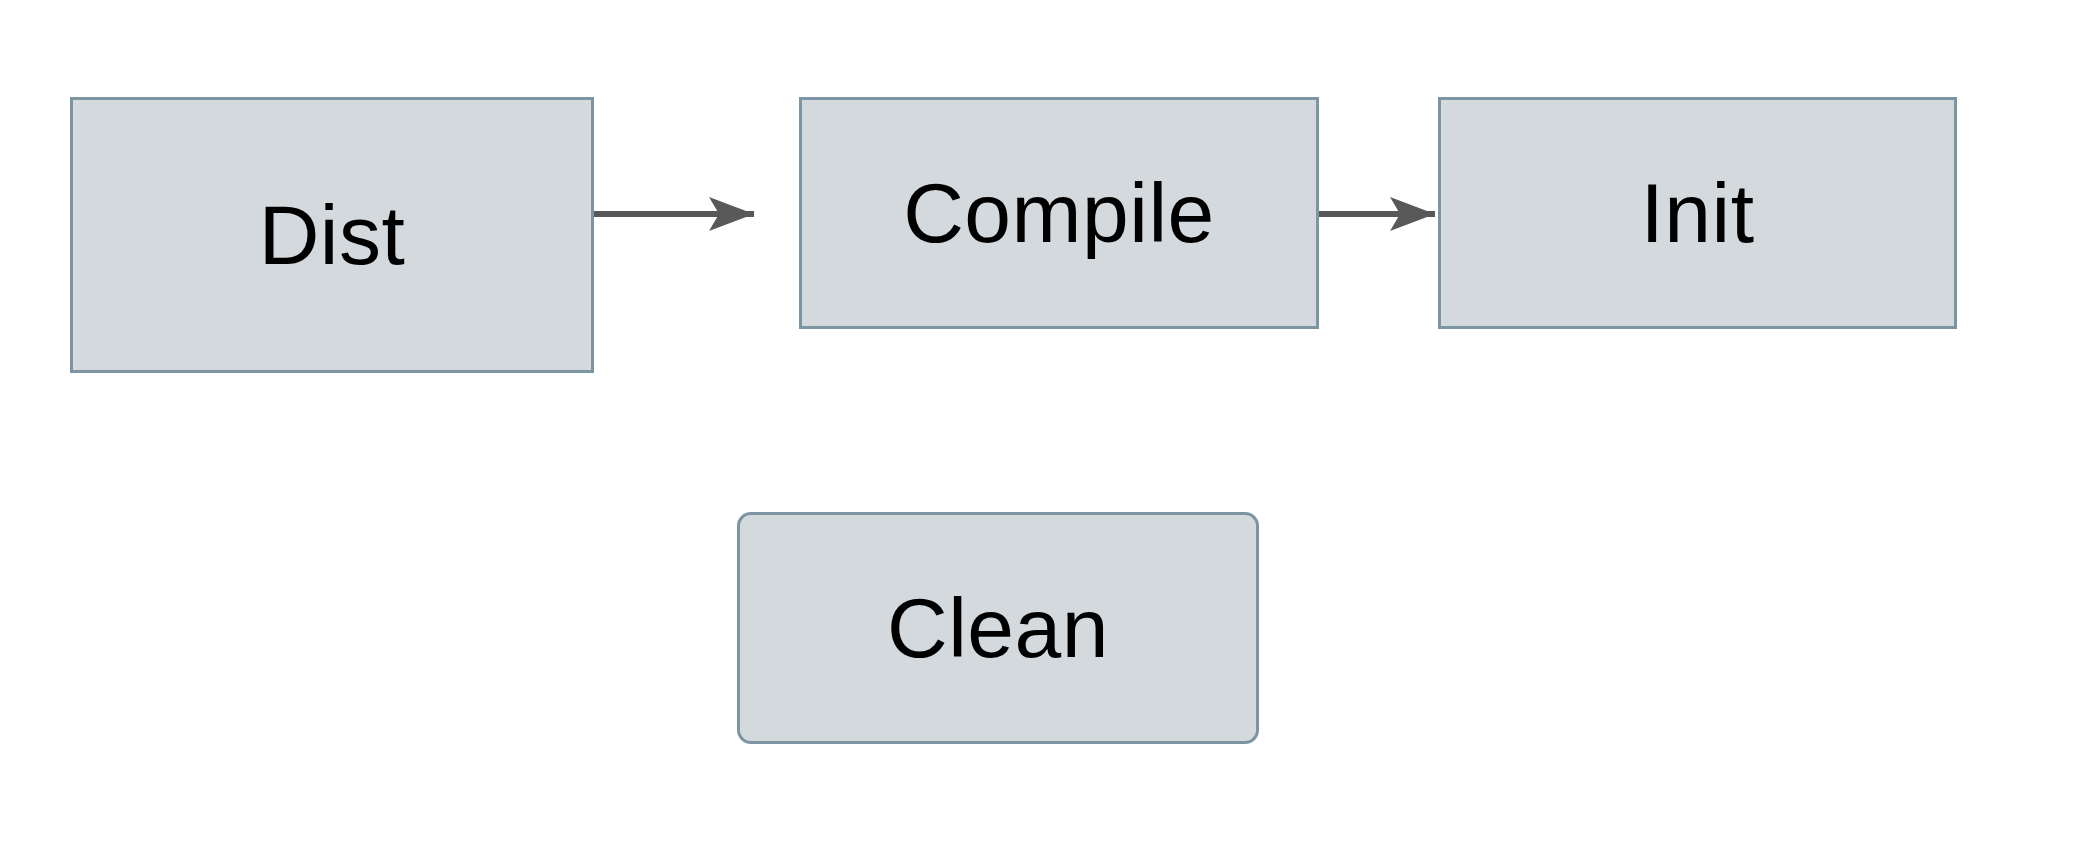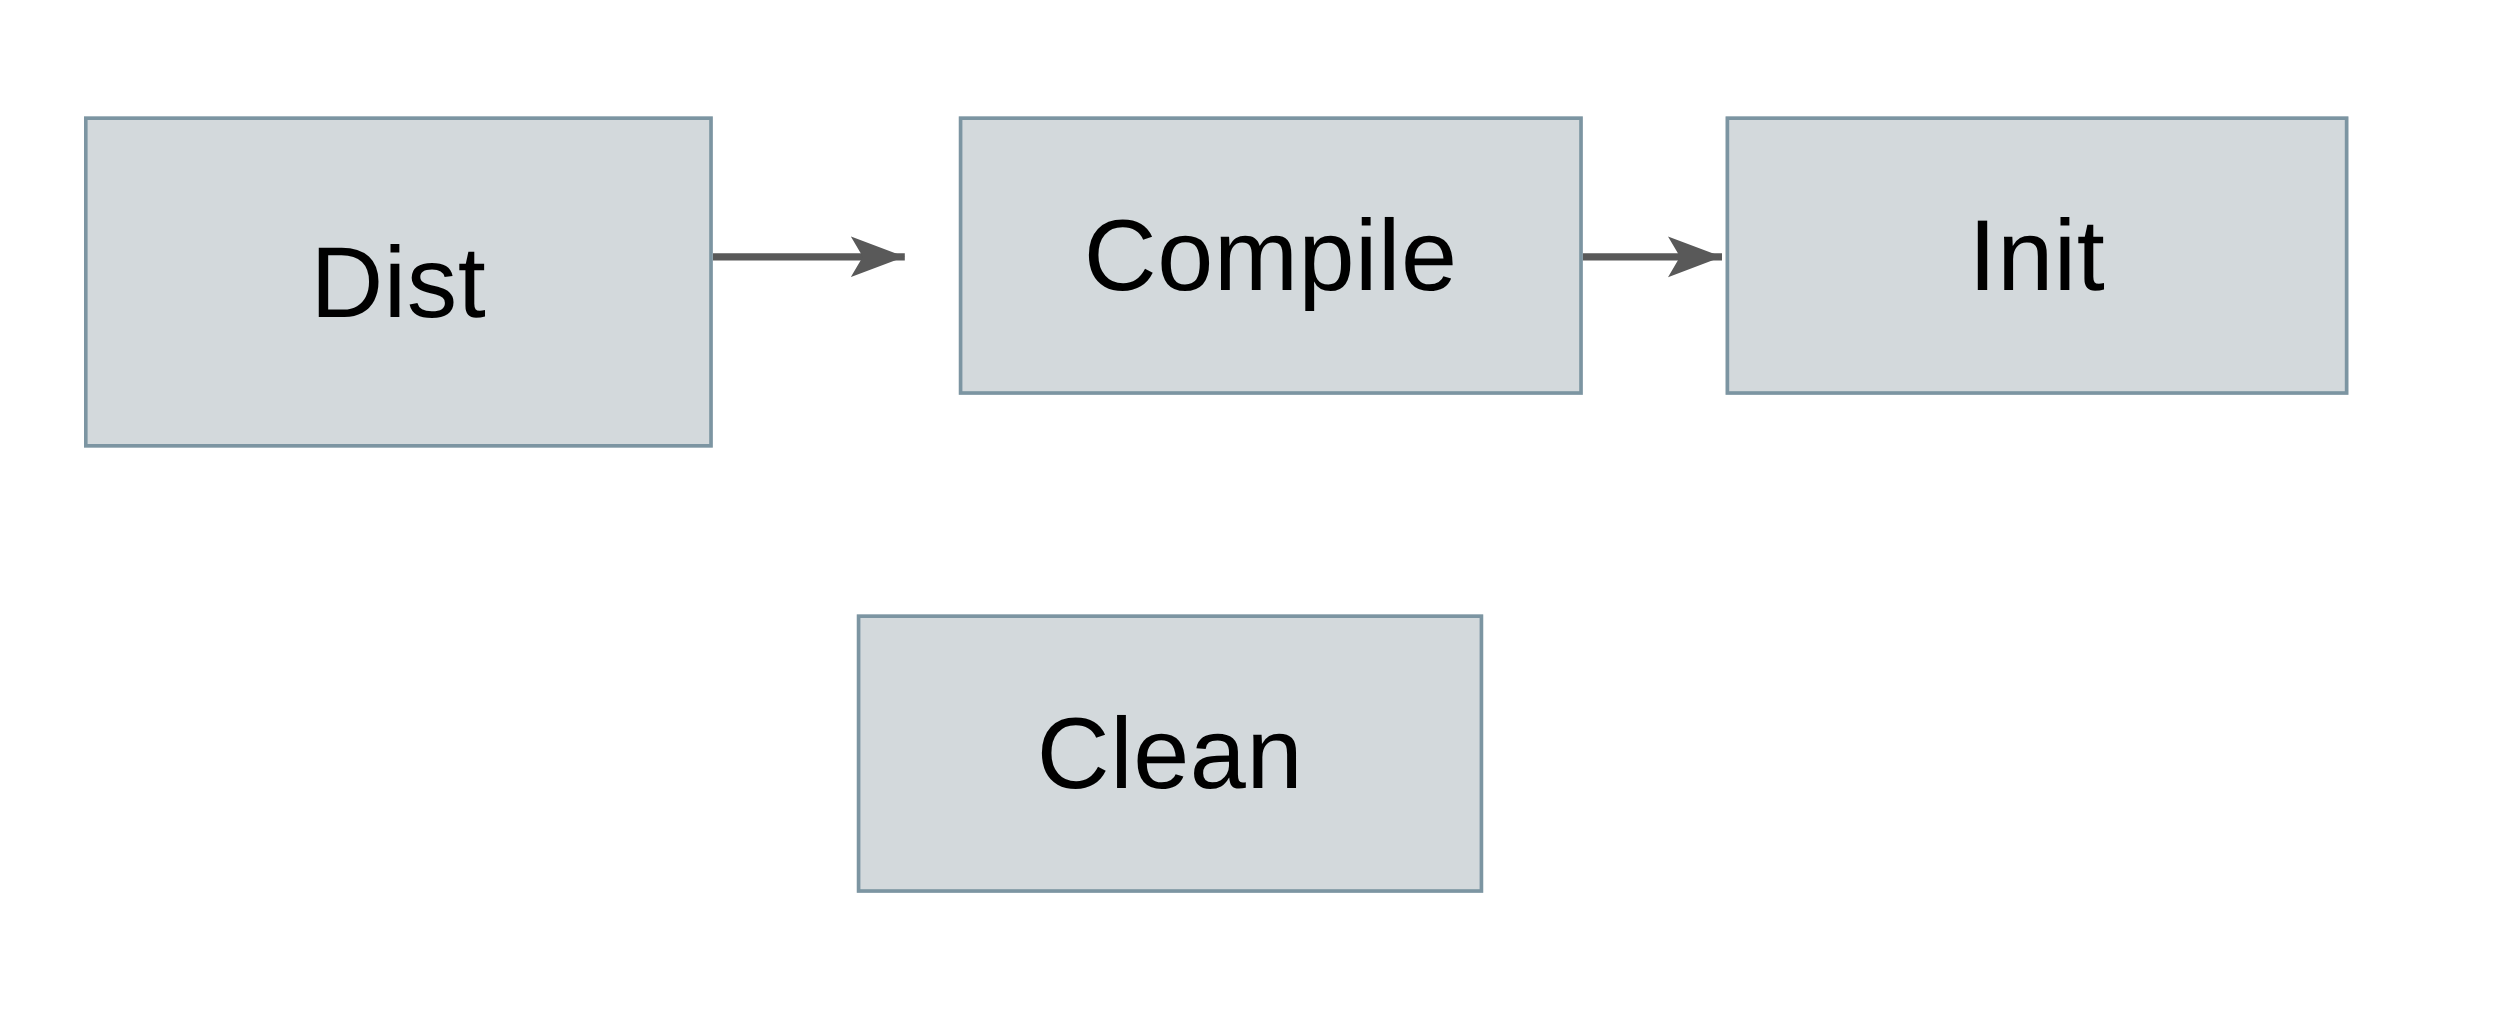--- a/index.html
+++ b/index.html
@@ -35,21 +35,21 @@
   .node-label {
     font-size: 84px;
     line-height: 1;
     color: #000000;
     letter-spacing: 0.5px;
     white-space: nowrap;
   }
   .pos-dist    { left: 70px;   top: 97px;  width: 524px; height: 276px; }
   .pos-compile { left: 757px;  top: 97px;  width: 520px; height: 232px; margin-left: 42px; }
   .pos-init    { left: 1438px; top: 97px;  width: 519px; height: 232px; justify-content: center; }
-  .pos-clean   { left: 714px;  top: 512px; width: 522px; height: 232px; }
+  .pos-clean   { left: 737px;  top: 512px; width: 522px; height: 232px; border-radius: 14px; }
   .edge-line {
     stroke: #595959;
     stroke-width: 6;
   }
 </style>
 </head>
 <body>
 
 <div class="canvas">
 

